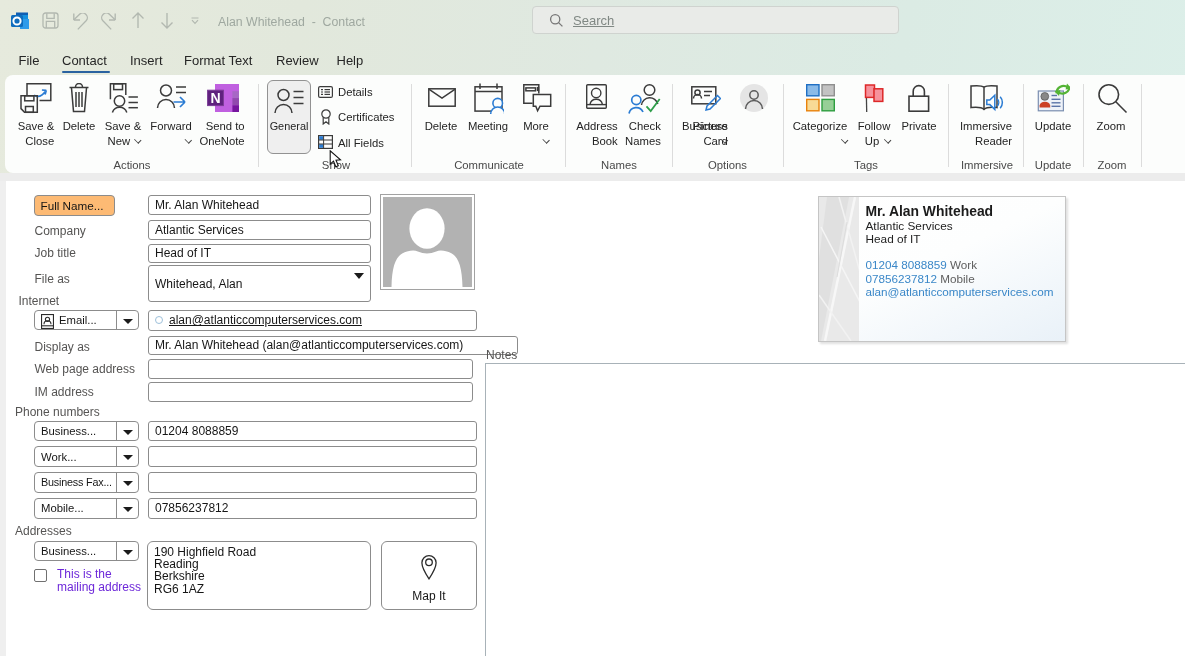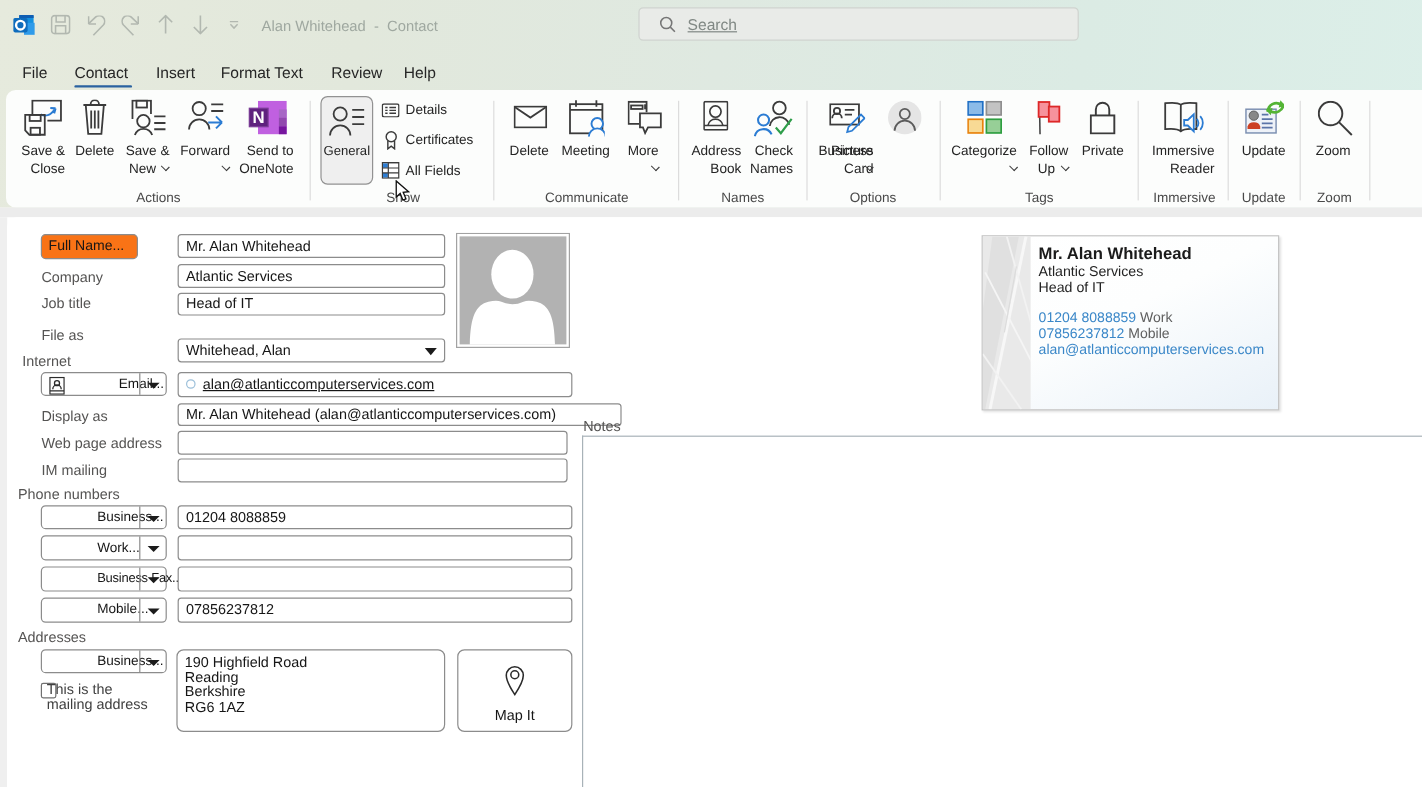--- a/index.html
+++ b/index.html
@@ -28,21 +28,21 @@
 .rgroup { position:absolute; top:159px; transform:translateX(-50%); font-size:11.3px; color:#494949; }
 .rsep { position:absolute; top:84px; width:1px; height:83px; background:#dcdcdc; }
 
 .show-item { position:absolute; font-size:11.3px; color:#242424; }
 #general-btn { left:267px; top:80px; width:44px; height:74px; border:1px solid #929292; background:#efefef; border-radius:6px; }
 
 .flabel { position:absolute; font-size:12px; color:#555453; }
 .fsec { position:absolute; font-size:12px; color:#555453; }
 .finput { position:absolute; background:#fff; border:1px solid #8c8c8c; border-radius:3px; font-size:12px; color:#161616; padding-left:6px; display:flex; align-items:center; white-space:nowrap; }
 .sbtn { position:absolute; width:105px; height:20.5px; border:1px solid #8c8c8c; border-radius:4px; background:#fff; font-size:11.3px; color:#161616; }
-.sbtn .txt { position:absolute; left:6px; top:50%; transform:translateY(-50%); white-space:nowrap;margin-left:40px; }
+.sbtn .txt { position:absolute; left:6px; top:50%; transform:translateY(-50%); white-space:nowrap; }
 .sbtn .div { position:absolute; right:21px; top:0; width:1px; height:100%; background:#8c8c8c; }
 .sbtn .arr { position:absolute; right:5.5px; top:8px; width:0; height:0; border-left:5px solid transparent; border-right:5px solid transparent; border-top:5.5px solid #1b1b1b; }
 
 #notes-top { left:485px; top:363px; width:700px; height:1px; background:#a8b2b8; }
 #notes-left { left:485px; top:363px; width:1px; height:294px; background:#a8b2b8; }
 </style>
 </head>
 <body>
 <div id="titlebar" class="abs"></div>
 <div id="searchbox" class="abs">
@@ -314,30 +314,30 @@
 <div class="rgroup" style="left:1112px">Zoom</div>
 <div class="rsep" style="left:1141px"></div>
 
 <svg class="abs" style="left:329px;top:150px;z-index:50" width="13" height="19" viewBox="0 0 13 19">
  <path d="M1.2 0.8 L1.2 14.2 L4.5 11.2 L6.8 16.8 L9.3 15.7 L7 10.2 L11.5 9.8 Z" fill="#fff" stroke="#111" stroke-width="1.1"></path>
 </svg>
 </div>
 
 <div id="form-items">
 
-<div class="abs" style="left:33.5px;top:194.5px;width:81px;height:21px;border:1px solid #8c8c8c;border-radius:4px;background:#f97316;">
+<div class="abs" style="left:33.5px;top:194.5px;width:81px;height:21px;border:1px solid #8c8c8c;border-radius:4px;background:#fdba74;">
   <span style="position:absolute;left:6px;top:50%;transform:translateY(-50%);font-size:11.7px;color:#161616;white-space:nowrap">Full Name...</span>
 </div>
 <div class="finput" style="left:148px;top:195px;width:223px;height:20px">Mr. Alan Whitehead</div>
 <div class="flabel" style="left:34.5px;top:224px">Company</div>
 <div class="finput" style="left:148px;top:220px;width:223px;height:19.5px">Atlantic Services</div>
 <div class="flabel" style="left:34.5px;top:245.5px">Job title</div>
 <div class="finput" style="left:148px;top:243.5px;width:223px;height:19.5px">Head of IT</div>
 <div class="flabel" style="left:34.5px;top:271.5px">File as</div>
-<div class="finput" style="left:148px;top:282px;width:223px;height:20px">Whitehead, Alan
+<div class="finput" style="left:148px;top:265px;width:223px;height:37px">Whitehead, Alan
   <span style="position:absolute;right:6px;top:7px;width:0;height:0;border-left:5.5px solid transparent;border-right:5.5px solid transparent;border-top:6px solid #1b1b1b"></span>
 </div>
 
 <div class="abs" style="left:380px;top:193.5px;width:95px;height:96px">
 <svg width="95" height="96" viewBox="0 0 95 96">
  <rect x="0.5" y="0.5" width="94" height="95" fill="#ffffff" stroke="#a2a2a2"></rect>
  <rect x="3" y="3" width="89" height="90" fill="#b2b2b2"></rect>
  <ellipse cx="47" cy="34.5" rx="17.6" ry="20.3" fill="#fff"></ellipse>
  <path d="M11.5 93 C 12 70 16.5 60 27 57.5 C 31.5 56.3 35 56.2 37.8 57.4 A 22 22 0 0 0 56.2 57.4 C 59 56.2 62.5 56.3 67 57.5 C 77.5 60 82 70 82.5 93 Z" fill="#fff"></path>
 </svg></div>
@@ -355,21 +355,21 @@
       <span class="arr"></span>
 </div>
 <div class="finput" style="left:148px;top:310px;width:329px;height:20.5px">
   <span style="display:inline-block;width:8px;height:8px;border:1.1px solid #9dc0da;border-radius:50%;margin-right:6px;flex:none"></span>
   <span style="text-decoration:underline">alan@atlanticcomputerservices.com</span>
 </div>
 <div class="flabel" style="left:34.5px;top:339.5px">Display as</div>
 <div class="finput" style="left:148px;top:335.5px;width:370px;height:19.5px">Mr. Alan Whitehead (alan@atlanticcomputerservices.com)</div>
 <div class="flabel" style="left:34.5px;top:362px">Web page address</div>
 <div class="finput" style="left:148px;top:359px;width:325px;height:19.5px"></div>
-<div class="flabel" style="left:34.5px;top:385px">IM mailing</div>
+<div class="flabel" style="left:34.5px;top:385px">IM address</div>
 <div class="finput" style="left:148px;top:382px;width:325px;height:19.5px"></div>
 <div class="fsec" style="left:15px;top:404.5px">Phone numbers</div>
 
 <div class="sbtn" style="left:34px;top:420.6px">
       <span class="txt">Business...</span>
       <span class="div"></span>
       <span class="arr"></span>
     </div>
 <div class="finput" style="left:148px;top:420.6px;width:329px;height:20.5px">01204 8088859</div>
 <div class="sbtn" style="left:34px;top:446.4px">
@@ -390,21 +390,21 @@
       <span class="arr"></span>
     </div>
 <div class="finput" style="left:148px;top:498px;width:329px;height:20.5px">07856237812</div>
 <div class="fsec" style="left:15px;top:524px">Addresses</div>
 <div class="sbtn" style="left:34px;top:540.8px">
       <span class="txt">Business...</span>
       <span class="div"></span>
       <span class="arr"></span>
     </div>
 <div class="abs" style="left:34px;top:568.5px;width:13px;height:13px;border:1px solid #707070;border-radius:2px;background:#fff"></div>
-<div class="flabel" style="left:39px;top:568px;line-height:13px;color:#404040">This is the<br>mailing address</div>
+<div class="flabel" style="left:57px;top:568px;line-height:13px;color:#6d28d9">This is the<br>mailing address</div>
 
 <div class="abs" style="left:147px;top:540.5px;width:224px;height:69.5px;border:1px solid #8c8c8c;border-radius:6px;background:#fff;font-size:12px;color:#161616;line-height:12.4px;padding:4px 0 0 6px">190 Highfield Road<br>Reading<br>Berkshire<br>RG6 1AZ</div>
 
 <div class="abs" style="left:381px;top:540.5px;width:96px;height:69.5px;border:1px solid #8c8c8c;border-radius:6px;background:#fff">
   <svg style="position:absolute;left:50%;top:11px;transform:translateX(-50%)" width="20" height="27" viewBox="0 0 20 27" fill="none" stroke="#2b2b2b" stroke-width="1.3">
     <path d="M10 25.8 C 5.3 18.8 2.9 14.6 2.9 9.8 a7.1 7.1 0 0 1 14.2 0 C 17.1 14.6 14.7 18.8 10 25.8 z"></path>
     <circle cx="10" cy="9.3" r="3.3"></circle>
   </svg>
   <div style="position:absolute;left:0;right:0;top:47px;text-align:center;font-size:12px;color:#161616">Map It</div>
 </div>

